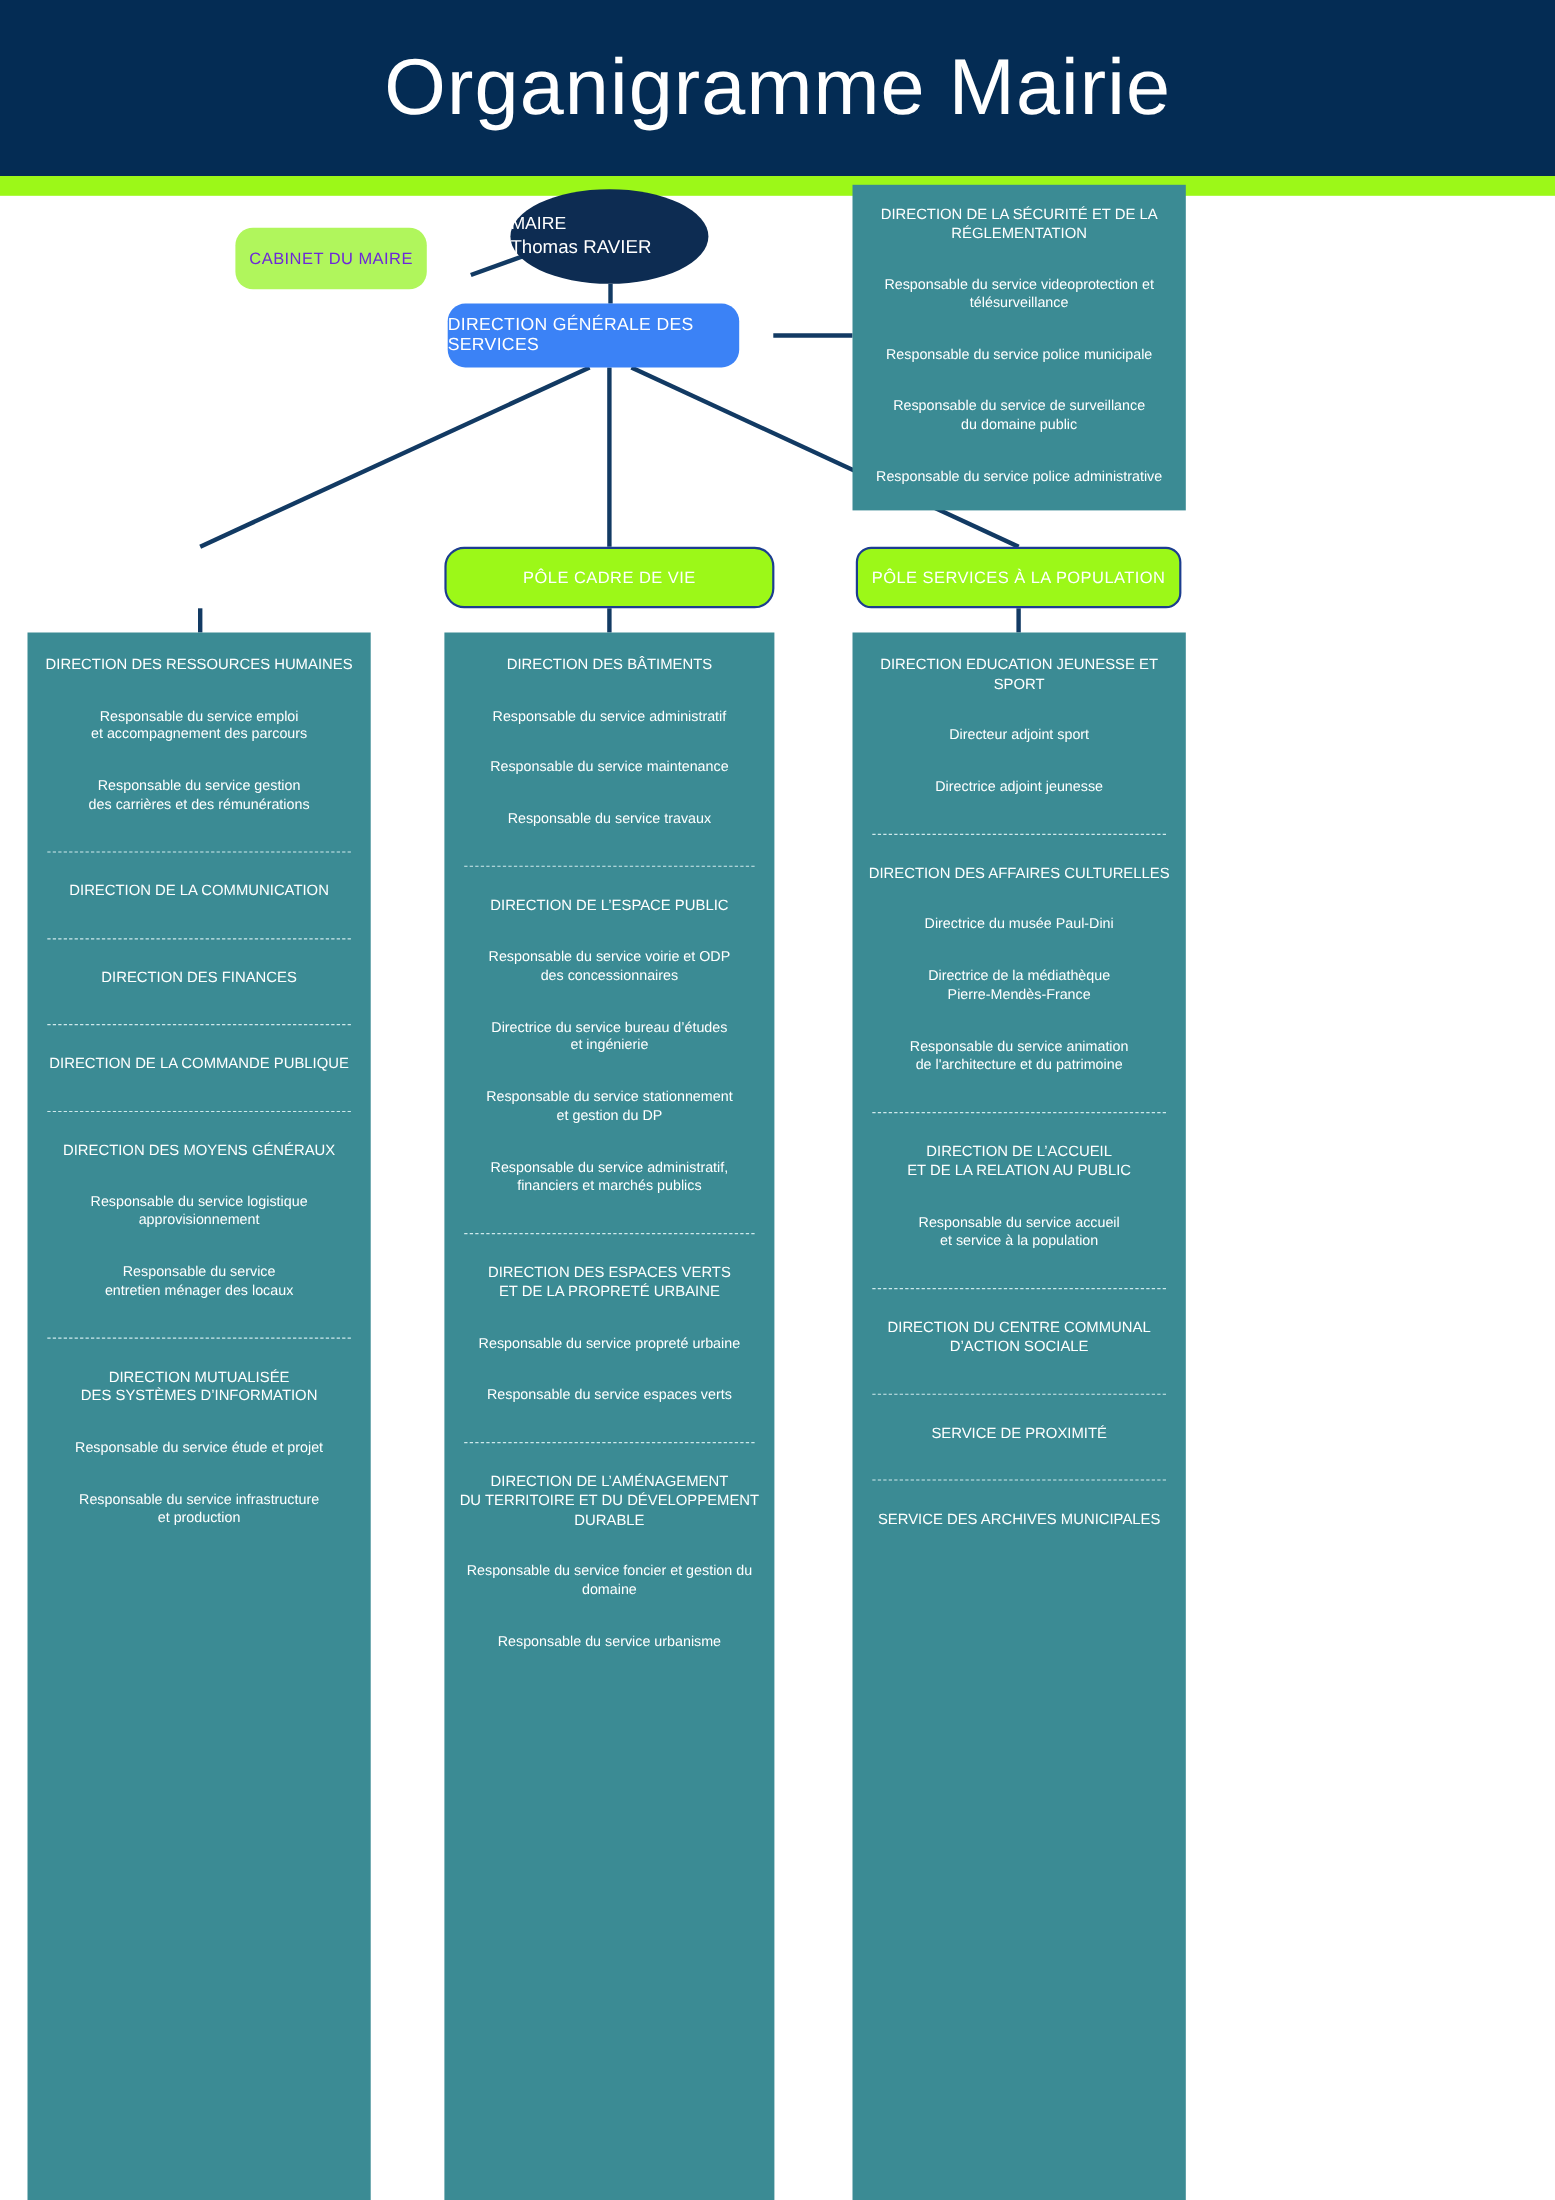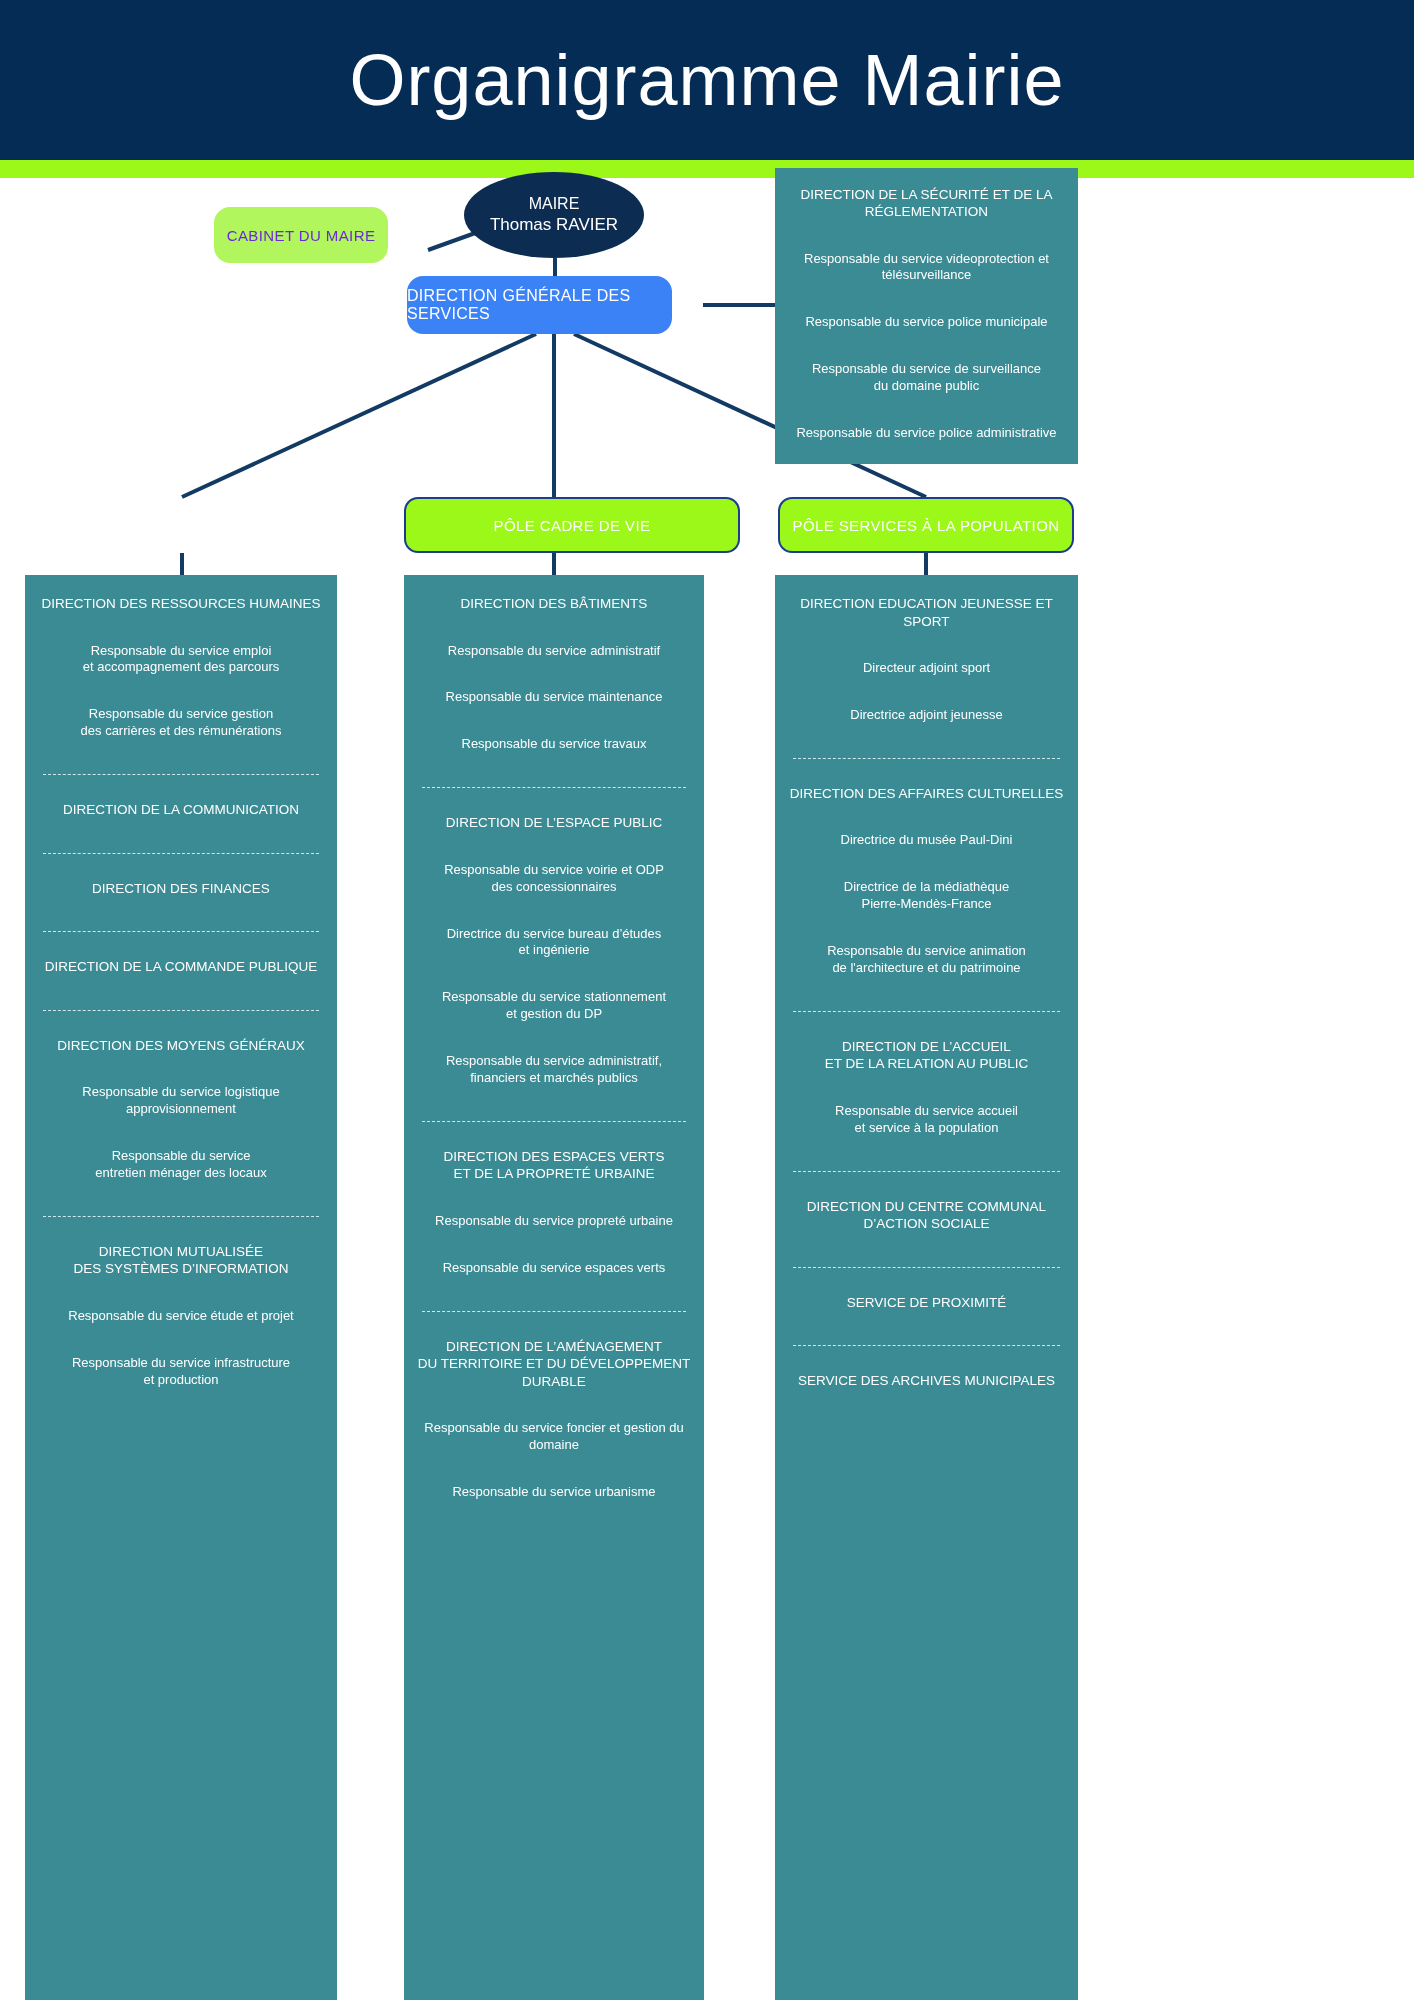--- a/index.html
+++ b/index.html
@@ -58,21 +58,21 @@
 
   
   .maire-node {
     position: absolute;
     left: 464px; top: 172px;
     width: 180px; height: 86px;
     background: #0d2c52;
     border-radius: 50%;
     display: flex;
     flex-direction: column;
-    align-items: center;
+    align-items: flex-start;
     justify-content: center;
     color: #ffffff;
     z-index: 5;
   }
   .maire-role { font-size: 16px; line-height: 1.25; font-weight: 400; }
   .maire-name { font-size: 17px; line-height: 1.25; font-weight: 400; }
 
   .cabinet-node {
     position: absolute;
     left: 214px; top: 207px;
@@ -141,21 +141,21 @@
     align-items: center;
     justify-content: center;
     color: #ffffff;
     font-size: 15px;
     letter-spacing: 0.4px;
     z-index: 5;
     text-align: center;
     padding: 0 8px;
   }
   #pole-0 { left: 32px;  top: 497px; width: 300px; }
-  #pole-1 { left: 404px; top: 497px; width: 336px; }
+  #pole-1 { left: 404px; top: 497px; width: 300px; border-radius: 18px; }
   #pole-2 { left: 778px; top: 497px; width: 296px; }
 
   
   .column-panel {
     position: absolute;
     top: 575px;
     background: #3b8b94;
     padding: 12px 12px 26px 12px;
     z-index: 3;
   }

